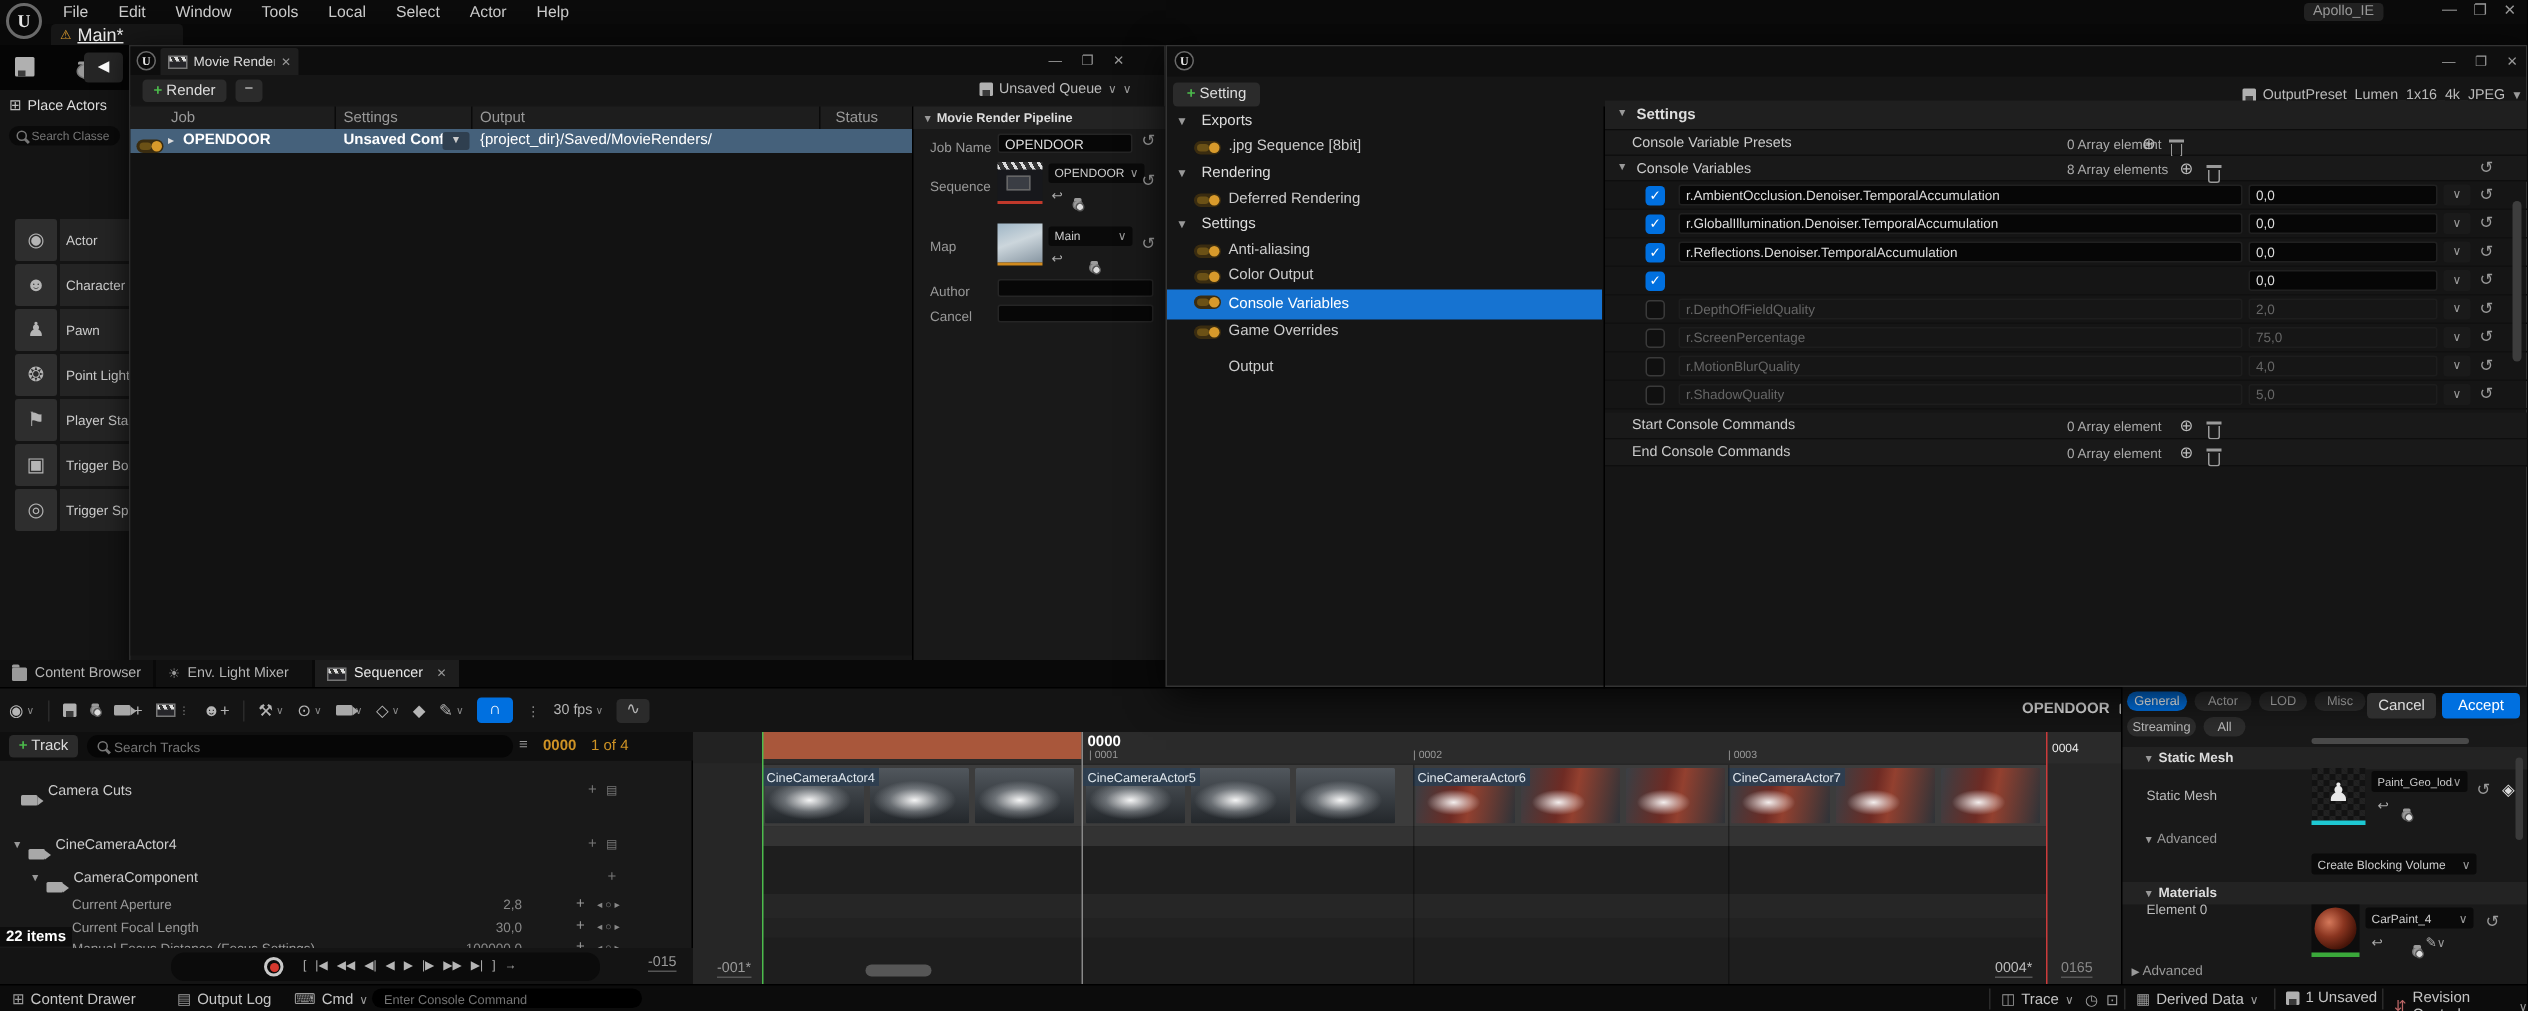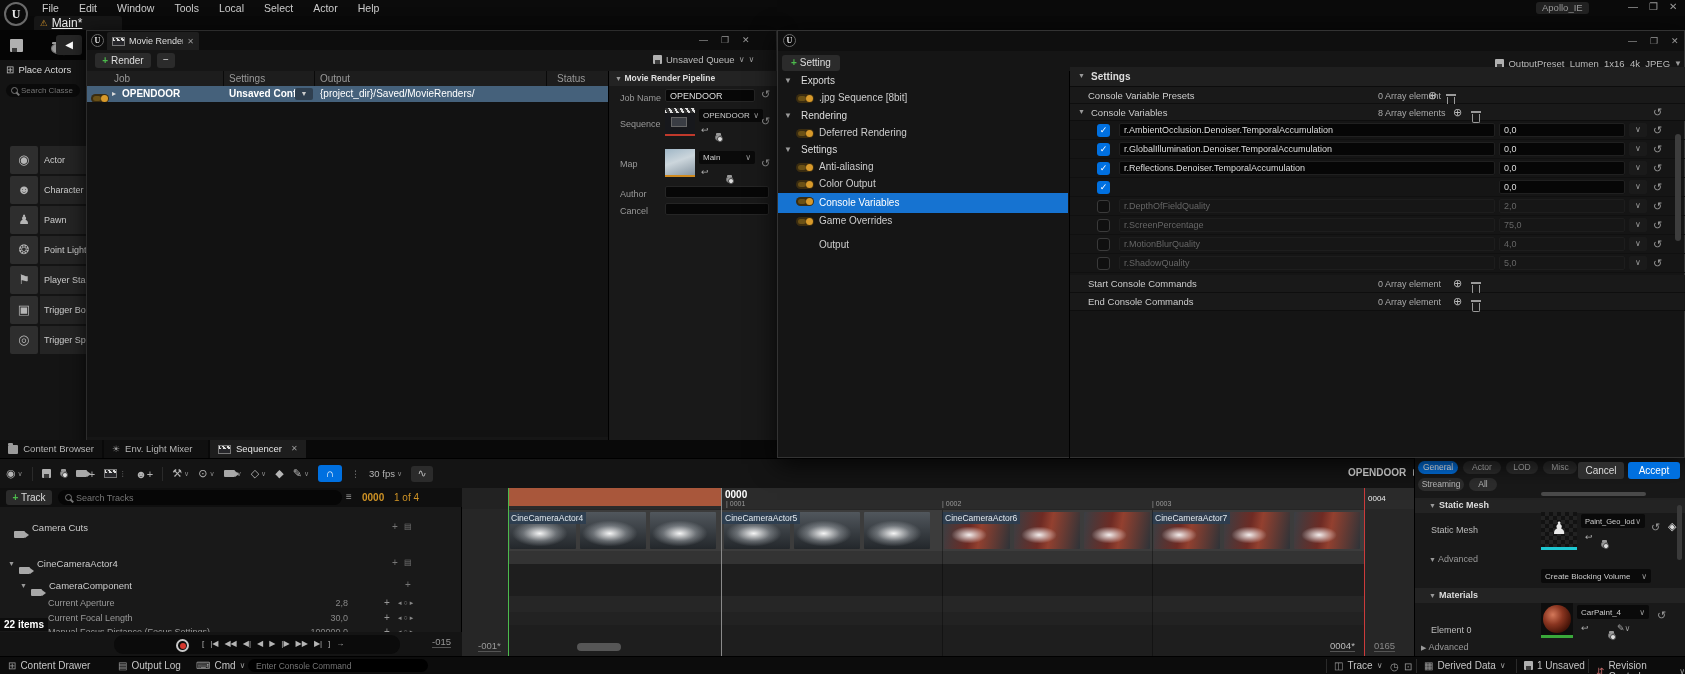--- a/index.html
+++ b/index.html
@@ -445,21 +445,21 @@
     <span class="abs undo" style="left:236px;top:82px;">↺</span>
     <span class="abs" style="left:253px;top:80px;color:#ddd;font-size:11px;">◈</span>
     <span class="abs txt" style="left:14px;top:114px;font-size:9px;color:#999;"><span style="font-size:7px;">▼</span> <span>Advanced</span></span>
     <div class="abs combo" style="left:126px;top:129px;width:110px;height:14px;font-size:8px;">
       <span class="txt">Create Blocking Volume</span>
         <span class="chev">∨</span>
     </div>
     <div class="abs sectionhdr" style="left:0;top:148px;width:271px;height:15px;padding-left:14px;">
       <span style="font-size:7px;color:#999;margin-right:3px;">▼</span><span>Materials</span>
     </div>
-    <span class="abs txt" style="left:16px;top:185px;font-size:9px;color:#bbb;">Element 0</span>
+    <span class="abs txt" style="left:16px;top:161px;font-size:9px;color:#bbb;">Element 0</span>
     <div class="abs" style="left:126px;top:163px;width:32px;height:32px;background:#0d0d0d;">
       <div style="position:absolute;left:2px;top:2px;width:28px;height:28px;border-radius:50%;background:radial-gradient(circle at 35% 35%, #d4785a 0%, #8a3520 38%, #481509 72%, #1d0905 100%);"></div>
       <div style="position:absolute;left:0;bottom:-3px;width:32px;height:3px;background:#3AA83A;"></div>
     </div>
     <div class="abs combo" style="left:162px;top:165px;width:72px;height:14px;font-size:8px;">
       <span class="txt">CarPaint_4</span>
         <span class="chev">∨</span>
     </div>
     <span class="abs" style="left:166px;top:183px;font-size:9px;color:#aaa;">↩</span>
     <span class="abs folder mag" style="left:182px;top:185px;"></span>

